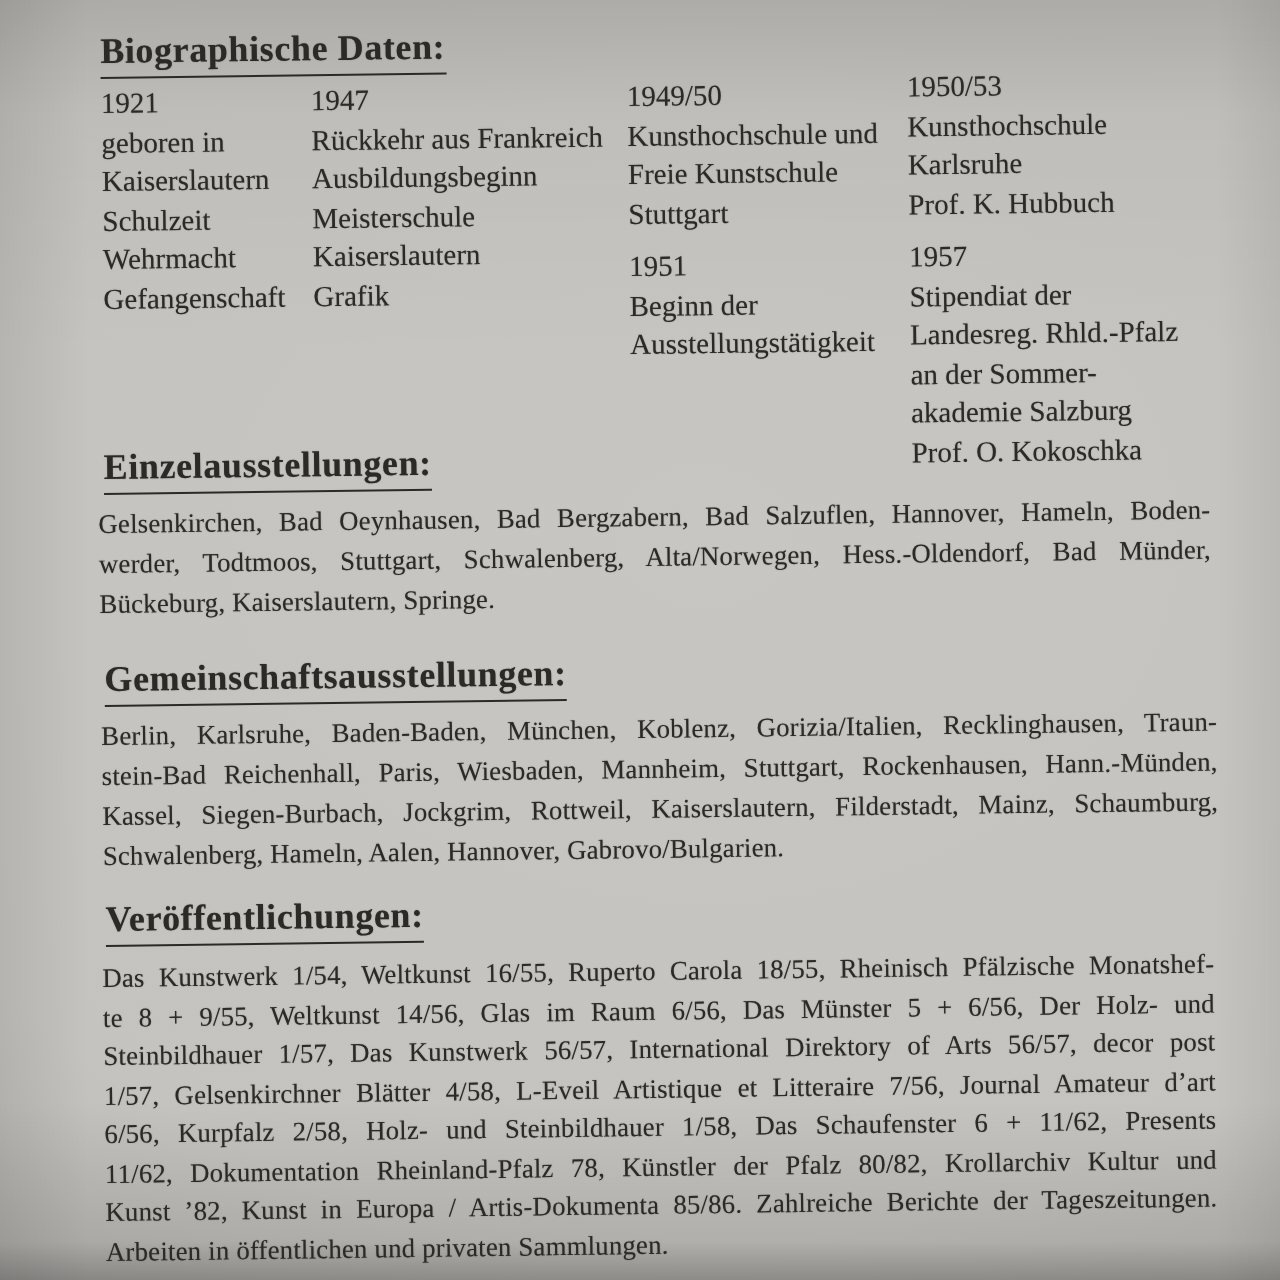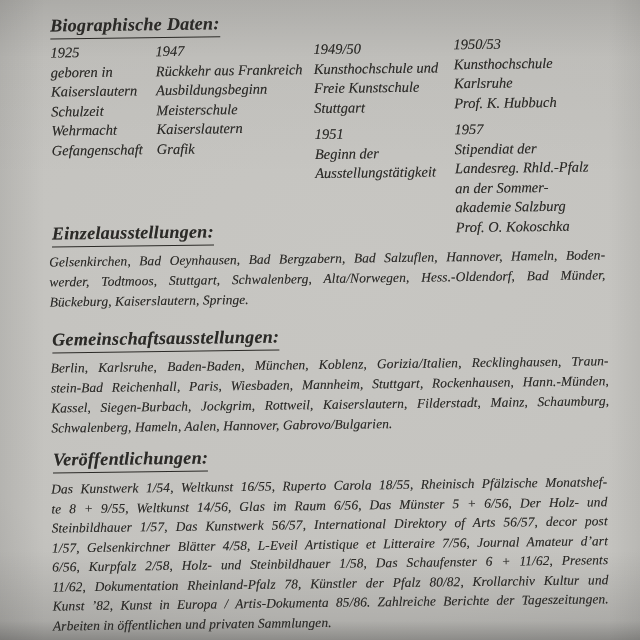--- a/index.html
+++ b/index.html
@@ -7,21 +7,20 @@
     width: 640px; height: 640px; overflow: hidden;
     background: #8f8e8b;
     font-family: "Liberation Serif", "DejaVu Serif", serif;
   }
   .page {
     position: relative; width: 640px; height: 640px; overflow: hidden;
     background:
       linear-gradient(90deg, rgba(0,0,0,0.08), rgba(0,0,0,0) 7%, rgba(0,0,0,0) 95%, rgba(0,0,0,0.06)),
       linear-gradient(180deg, rgba(0,0,0,0.12), rgba(0,0,0,0.03) 9%, rgba(0,0,0,0) 28%, rgba(0,0,0,0) 86%, rgba(0,0,0,0.10) 97%, rgba(0,0,0,0.28)),
       radial-gradient(130% 100% at 55% 42%, var(--paper, #c7c6c2), #c4c3bf 55%, #b1b0ad 88%, #a3a2a0 100%);
-    font-style: italic;
   }
   .content {
     position: absolute; inset: 0;
     transform: rotate(-0.75deg);
     transform-origin: 320px 320px;
     color: var(--ink, #2b2a27);
     text-shadow: 0 0 0.6px rgba(43,42,39,0.45);
   }
   .blk { position: absolute; }
   .heading {
@@ -47,21 +46,21 @@
 <div class="page">
   <div class="content">
 
     <div class="blk" style="top:12px; left:54px;">
       <span class="heading">Biographische Daten:</span>
     </div>
 
     <div class="blk" style="top:40px; left:0; width:640px; height:180px;">
       <div class="bio-col" style="left:54px; width:102px;">
         <div class="bio-entry">
-          <div class="bio-year">1925</div>
+          <div class="bio-year">1921</div>
           <div class="bio-lines">geboren in
 Kaiserslautern
 Schulzeit
 Wehrmacht
 Gefangenschaft</div>
         </div>
       </div>
       <div class="bio-col" style="left:159px; width:155px;">
         <div class="bio-entry">
           <div class="bio-year">1947</div>

